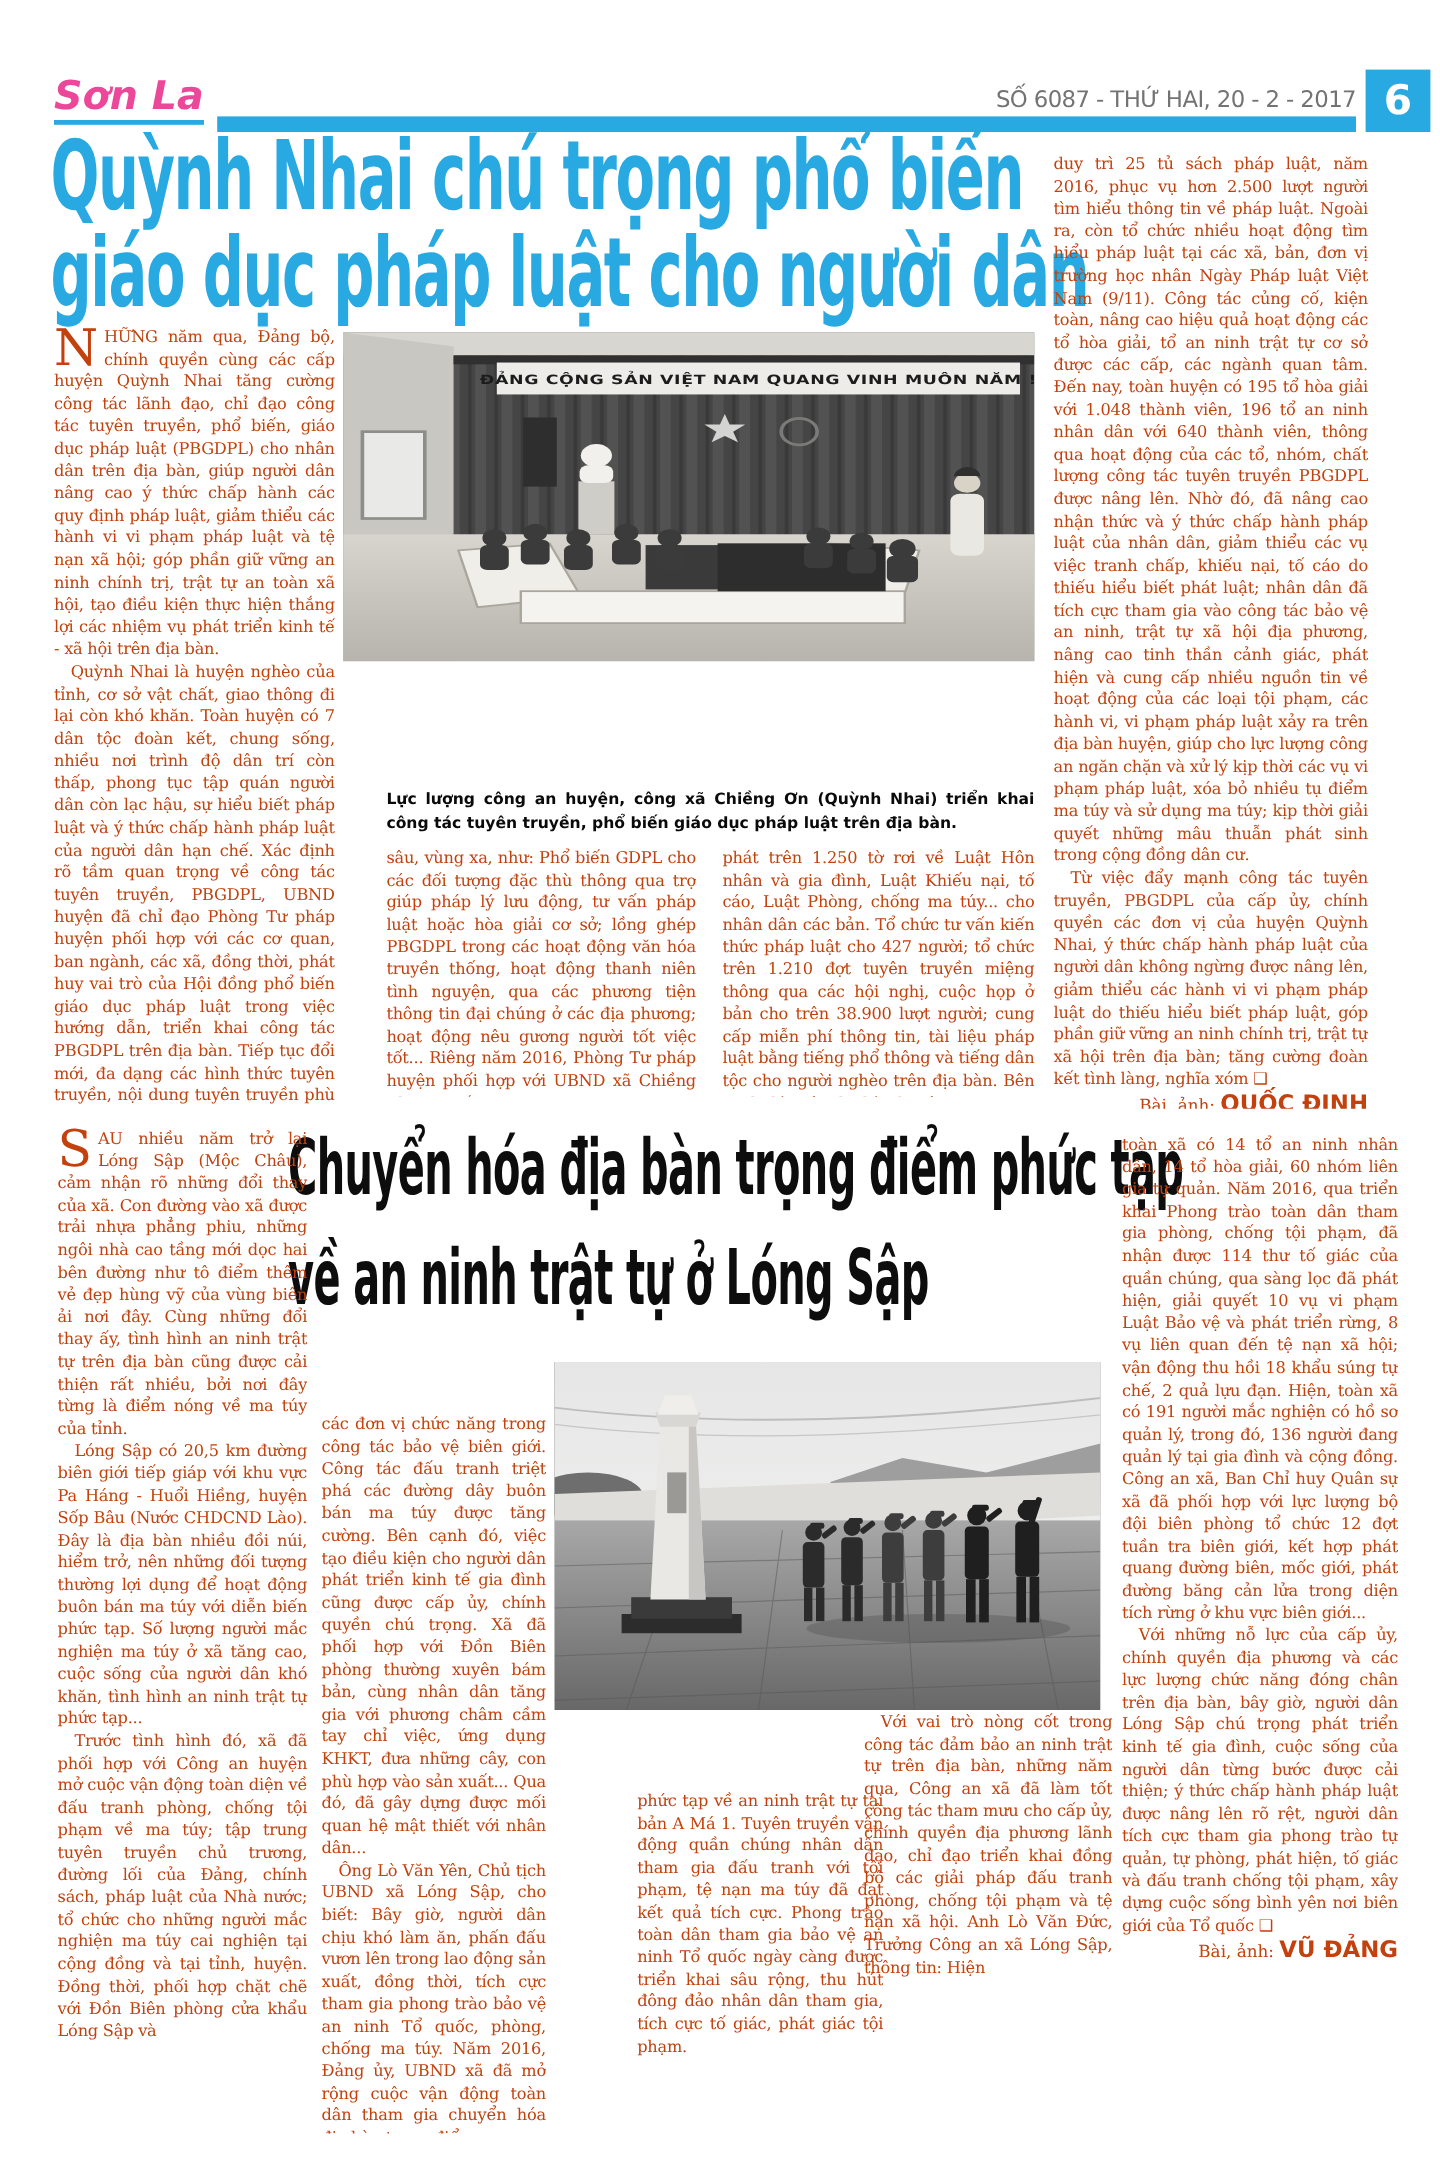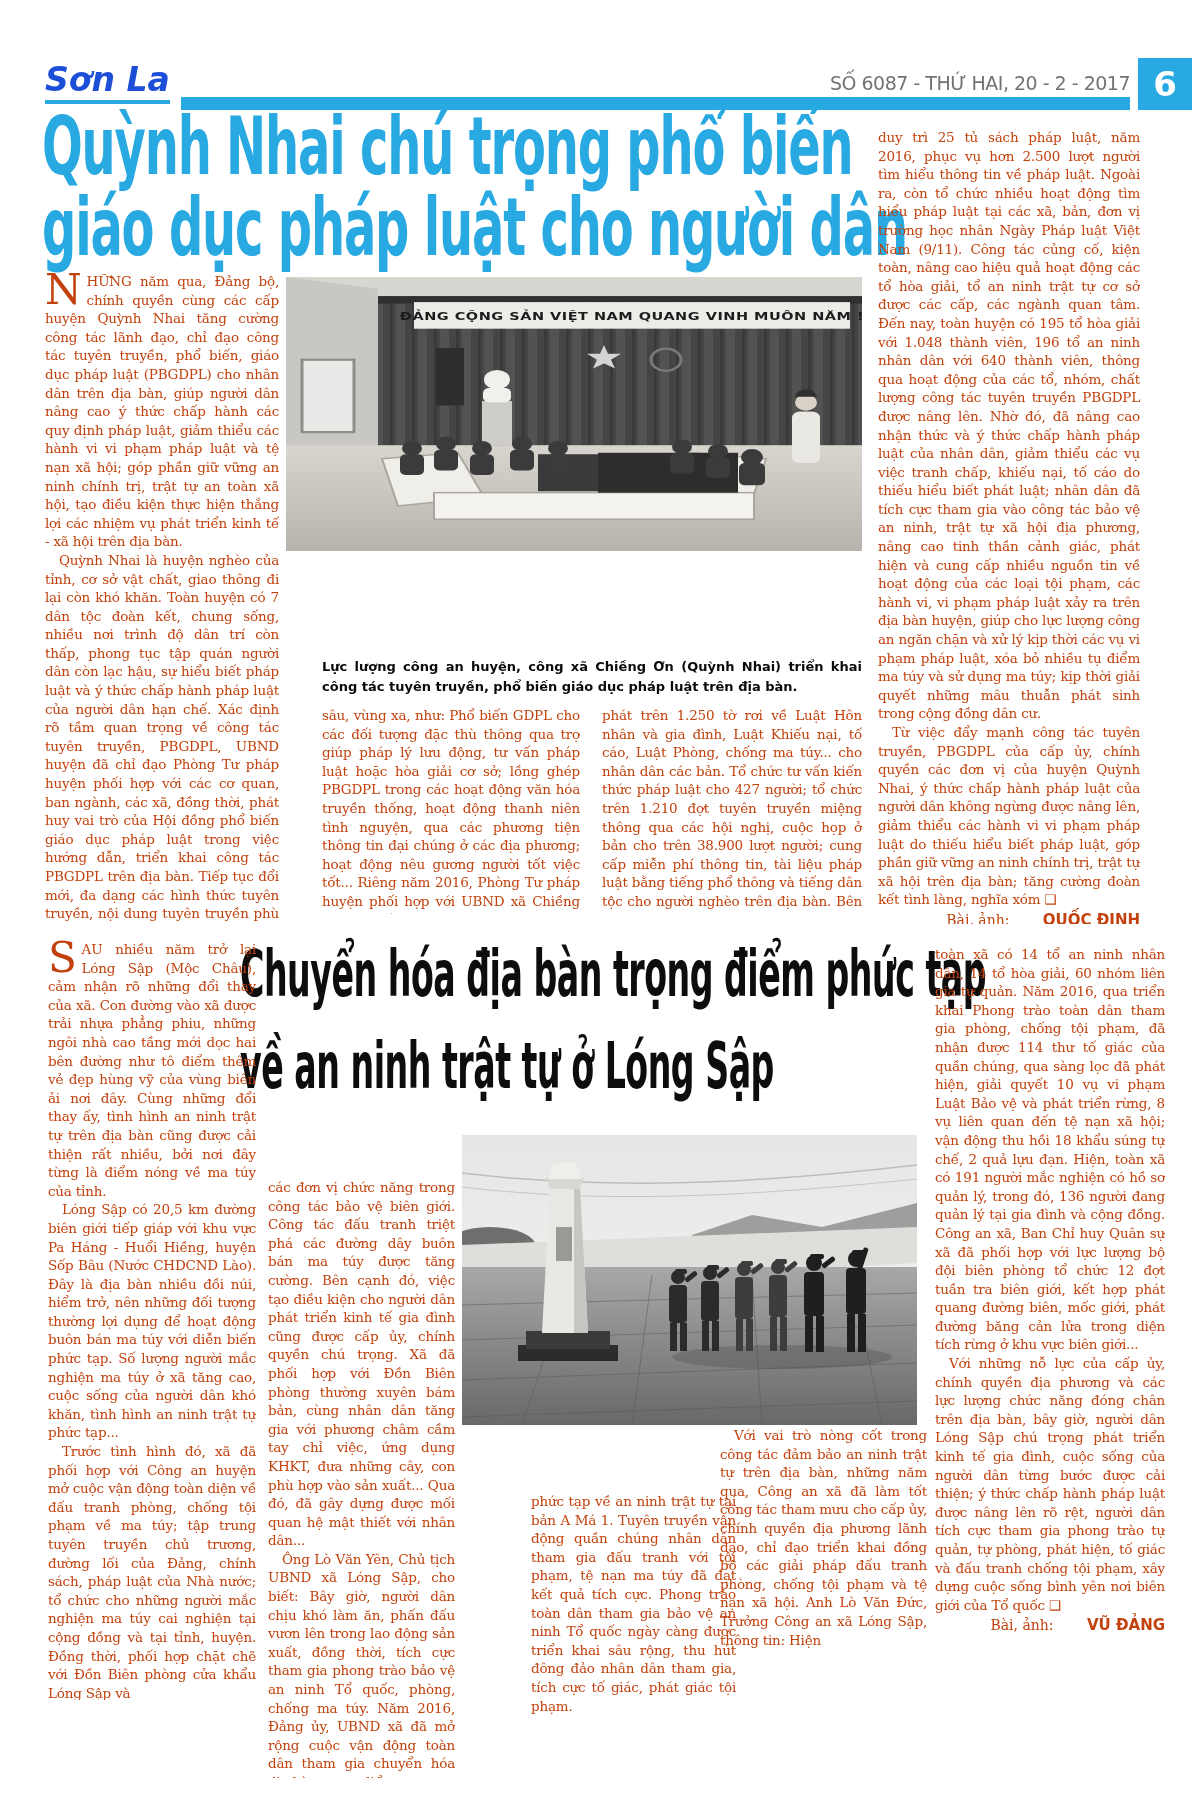--- a/index.html
+++ b/index.html
@@ -1,20 +1,20 @@
 <!DOCTYPE html>
 <html><head>
 <meta charset="utf-8">
 <style>
   html,body{margin:0;padding:0;background:#e9e9e9;}
   #page{position:relative;width:1200px;height:1800px;background:#ffffff;margin:0 auto;overflow:hidden;
         font-family:"DejaVu Serif","Liberation Serif",serif;}
   
   .brand{position:absolute;left:45px;top:60px;font:bold italic 33px "DejaVu Sans","Liberation Sans",sans-serif;
-         color:#1d4ed8;padding-bottom:1px;border-bottom:4px solid #29a9e2;}
+         color:#ec4899;padding-bottom:1px;border-bottom:4px solid #29a9e2;}
   .accent-bar{position:absolute;left:181px;top:97px;width:949px;height:13px;background:#29a9e2;}
   .issue{position:absolute;left:700px;top:72px;width:430px;text-align:right;
          font:19px "DejaVu Sans","Liberation Sans",sans-serif;color:#737373;letter-spacing:-0.5px;}
   .pagebox{position:absolute;left:1138px;top:58px;width:54px;height:52px;background:#29a9e2;color:#fff;
            font:bold 34px/52px "DejaVu Sans","Liberation Sans",sans-serif;text-align:center;}
   
   .headline{position:absolute;font-family:"DejaVu Sans","Liberation Sans",sans-serif;font-weight:bold;}
   .hl1{left:42px;top:106px;color:#29a9e2;font-size:80px;}
   .hl1 .hl-line{display:block;white-space:nowrap;height:81px;line-height:81px;
                 transform:scaleX(0.60);transform-origin:0 50%;letter-spacing:-2px;}
@@ -30,21 +30,21 @@
   #a1c1{left:45px;top:272px;width:234px;height:652px;overflow:hidden;}
   #a1c2{left:322px;top:706px;width:258px;height:208px;overflow:hidden;}
   #a1c3{left:602px;top:706px;width:260px;height:208px;overflow:hidden;}
   #a1c4{left:878px;top:128px;width:262px;height:796px;overflow:hidden;}
   #a2c1{left:48px;top:940px;width:208px;height:760px;overflow:hidden;}
   #a2c2{left:268px;top:1135px;width:187px;height:600px;overflow:hidden;margin-top:43px;}
   #a2cA{left:495px;top:1492px;width:205px;height:250px;overflow:hidden;margin-left:36px;}
   #a2cB{left:720px;top:1426px;width:207px;height:250px;overflow:hidden;}
   #a2c5{left:935px;top:945px;width:230px;height:790px;overflow:hidden;}
   .byline{display:block;text-align:right;margin-top:2px;font-size:14px;letter-spacing:0;}
-  .byline .byname{font-family:"DejaVu Sans","Liberation Sans",sans-serif;font-weight:bold;font-size:15px;margin-left:29px;}
+  .byline .byname{font-family:"DejaVu Sans","Liberation Sans",sans-serif;font-weight:bold;font-size:19px;}
   
   .photo{position:absolute;overflow:hidden;background:#9a9a9a;}
   #photo1{left:286px;top:277px;width:576px;height:274px;}
   #photo2{left:462px;top:1135px;width:455px;height:290px;}
   .photo svg{display:block;width:100%;height:100%;}
   .caption{position:absolute;font-family:"DejaVu Sans","Liberation Sans",sans-serif;font-weight:bold;
            font-size:13px;line-height:1.5;color:#0a0a0a;text-align:justify;}
   #cap1{left:322px;top:657px;width:540px;}
   #cap2{left:495px;top:1436px;width:422px;}
 </style>

